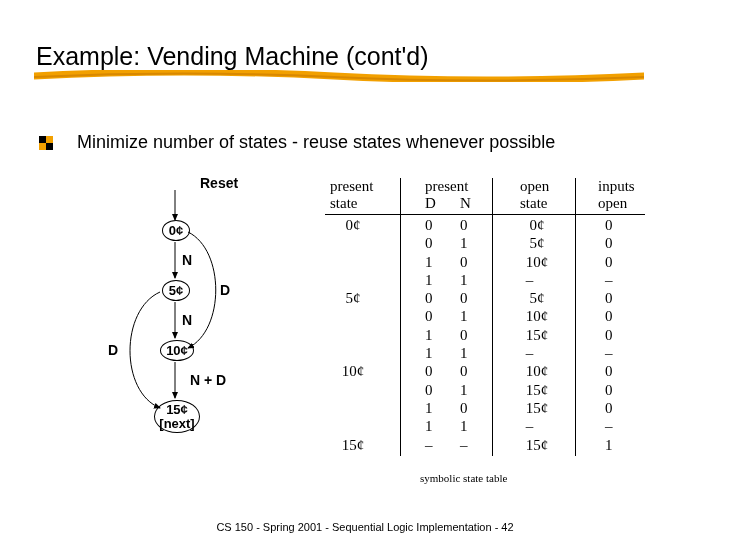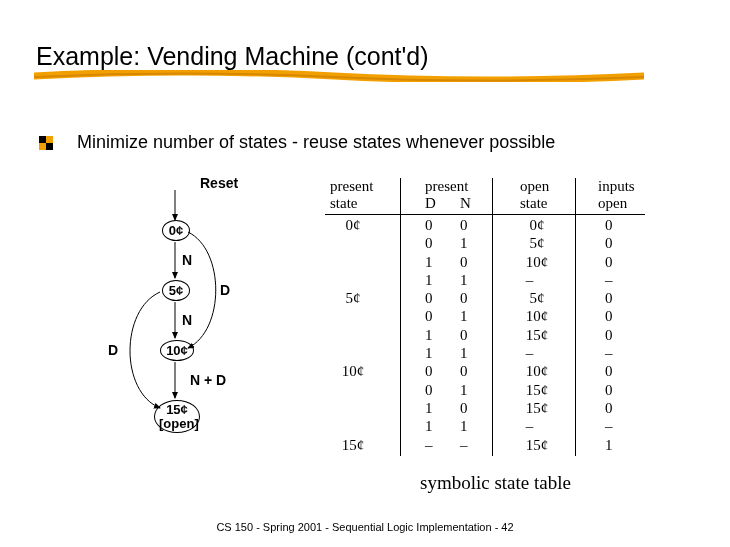--- a/index.html
+++ b/index.html
@@ -65,21 +65,21 @@
   .tbl .hdr { line-height: 1.15; }
   .tbl .body { line-height: 1.22; }
   .vline { position: absolute; width: 1px; background: #000; }
   .hline { position: absolute; height: 1px; background: #000; }
 
   .caption {
     position: absolute;
     left: 420px;
     top: 472px;
     font-family: "Times New Roman", serif;
-    font-size: 19px;
+    font-size: 11px;
   }
   .footer {
     position: absolute;
     left: 0;
     width: 730px;
     bottom: 14px;
     text-align: center;
     font-family: Arial, sans-serif;
     font-size: 11px;
     color: #000;
@@ -128,21 +128,21 @@
   <div class="state" style="left:102px;top:50px;width:28px">0¢</div>
   <span class="lbl" style="left:122px;top:82px">N</span>
   <div class="state" style="left:102px;top:110px;width:28px">5¢</div>
   <span class="lbl" style="left:160px;top:112px">D</span>
   <span class="lbl" style="left:122px;top:142px">N</span>
   <div class="state" style="left:100px;top:170px;width:34px">10¢</div>
   <span class="lbl" style="left:48px;top:172px">D</span>
   <span class="lbl" style="left:130px;top:202px">N + D</span>
   <div class="state" style="left:94px;top:230px;width:46px;line-height:1.05">
     <span>15¢</span><br>
-    <span>[open]</span>
+    <span>[next]</span>
   </div>
 </div>
 
 <div class="tbl">
 
   <div class="col hdr" style="left:0;top:0">present
 state</div>
   <div class="col hdr" style="left:95px;top:0">present</div>
   <div class="col hdr" style="left:95px;top:17px">D</div>
   <div class="col hdr" style="left:130px;top:17px">N</div>

